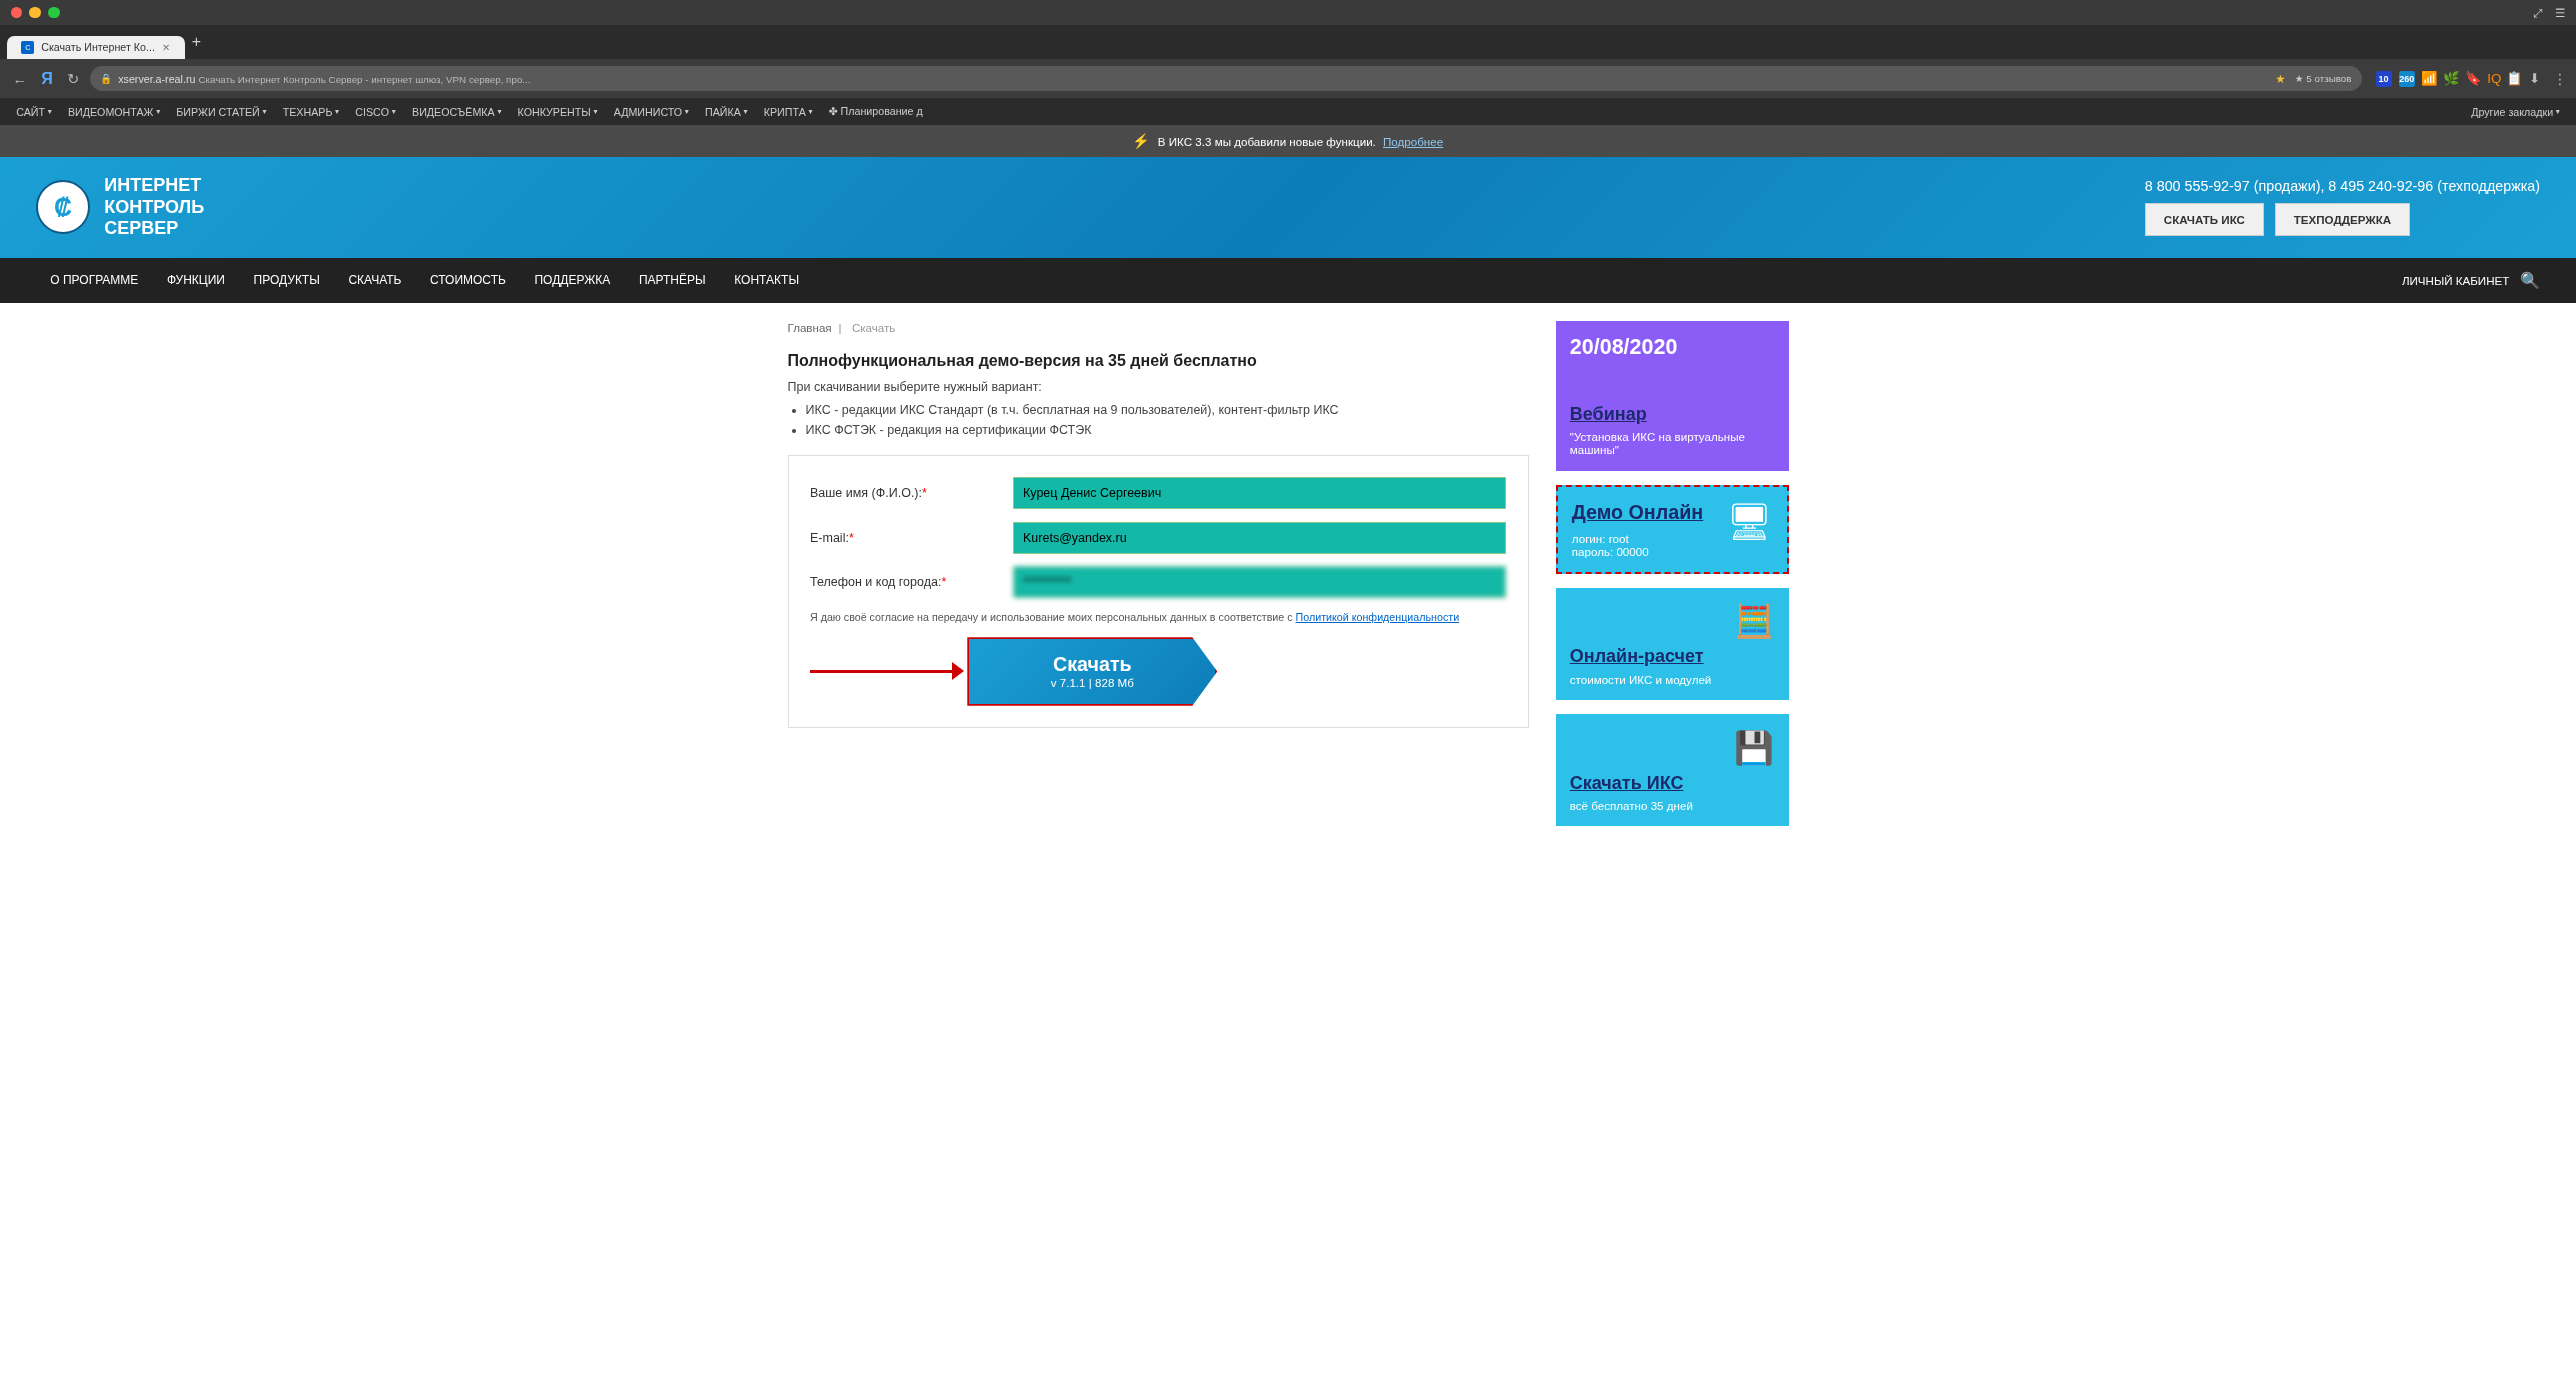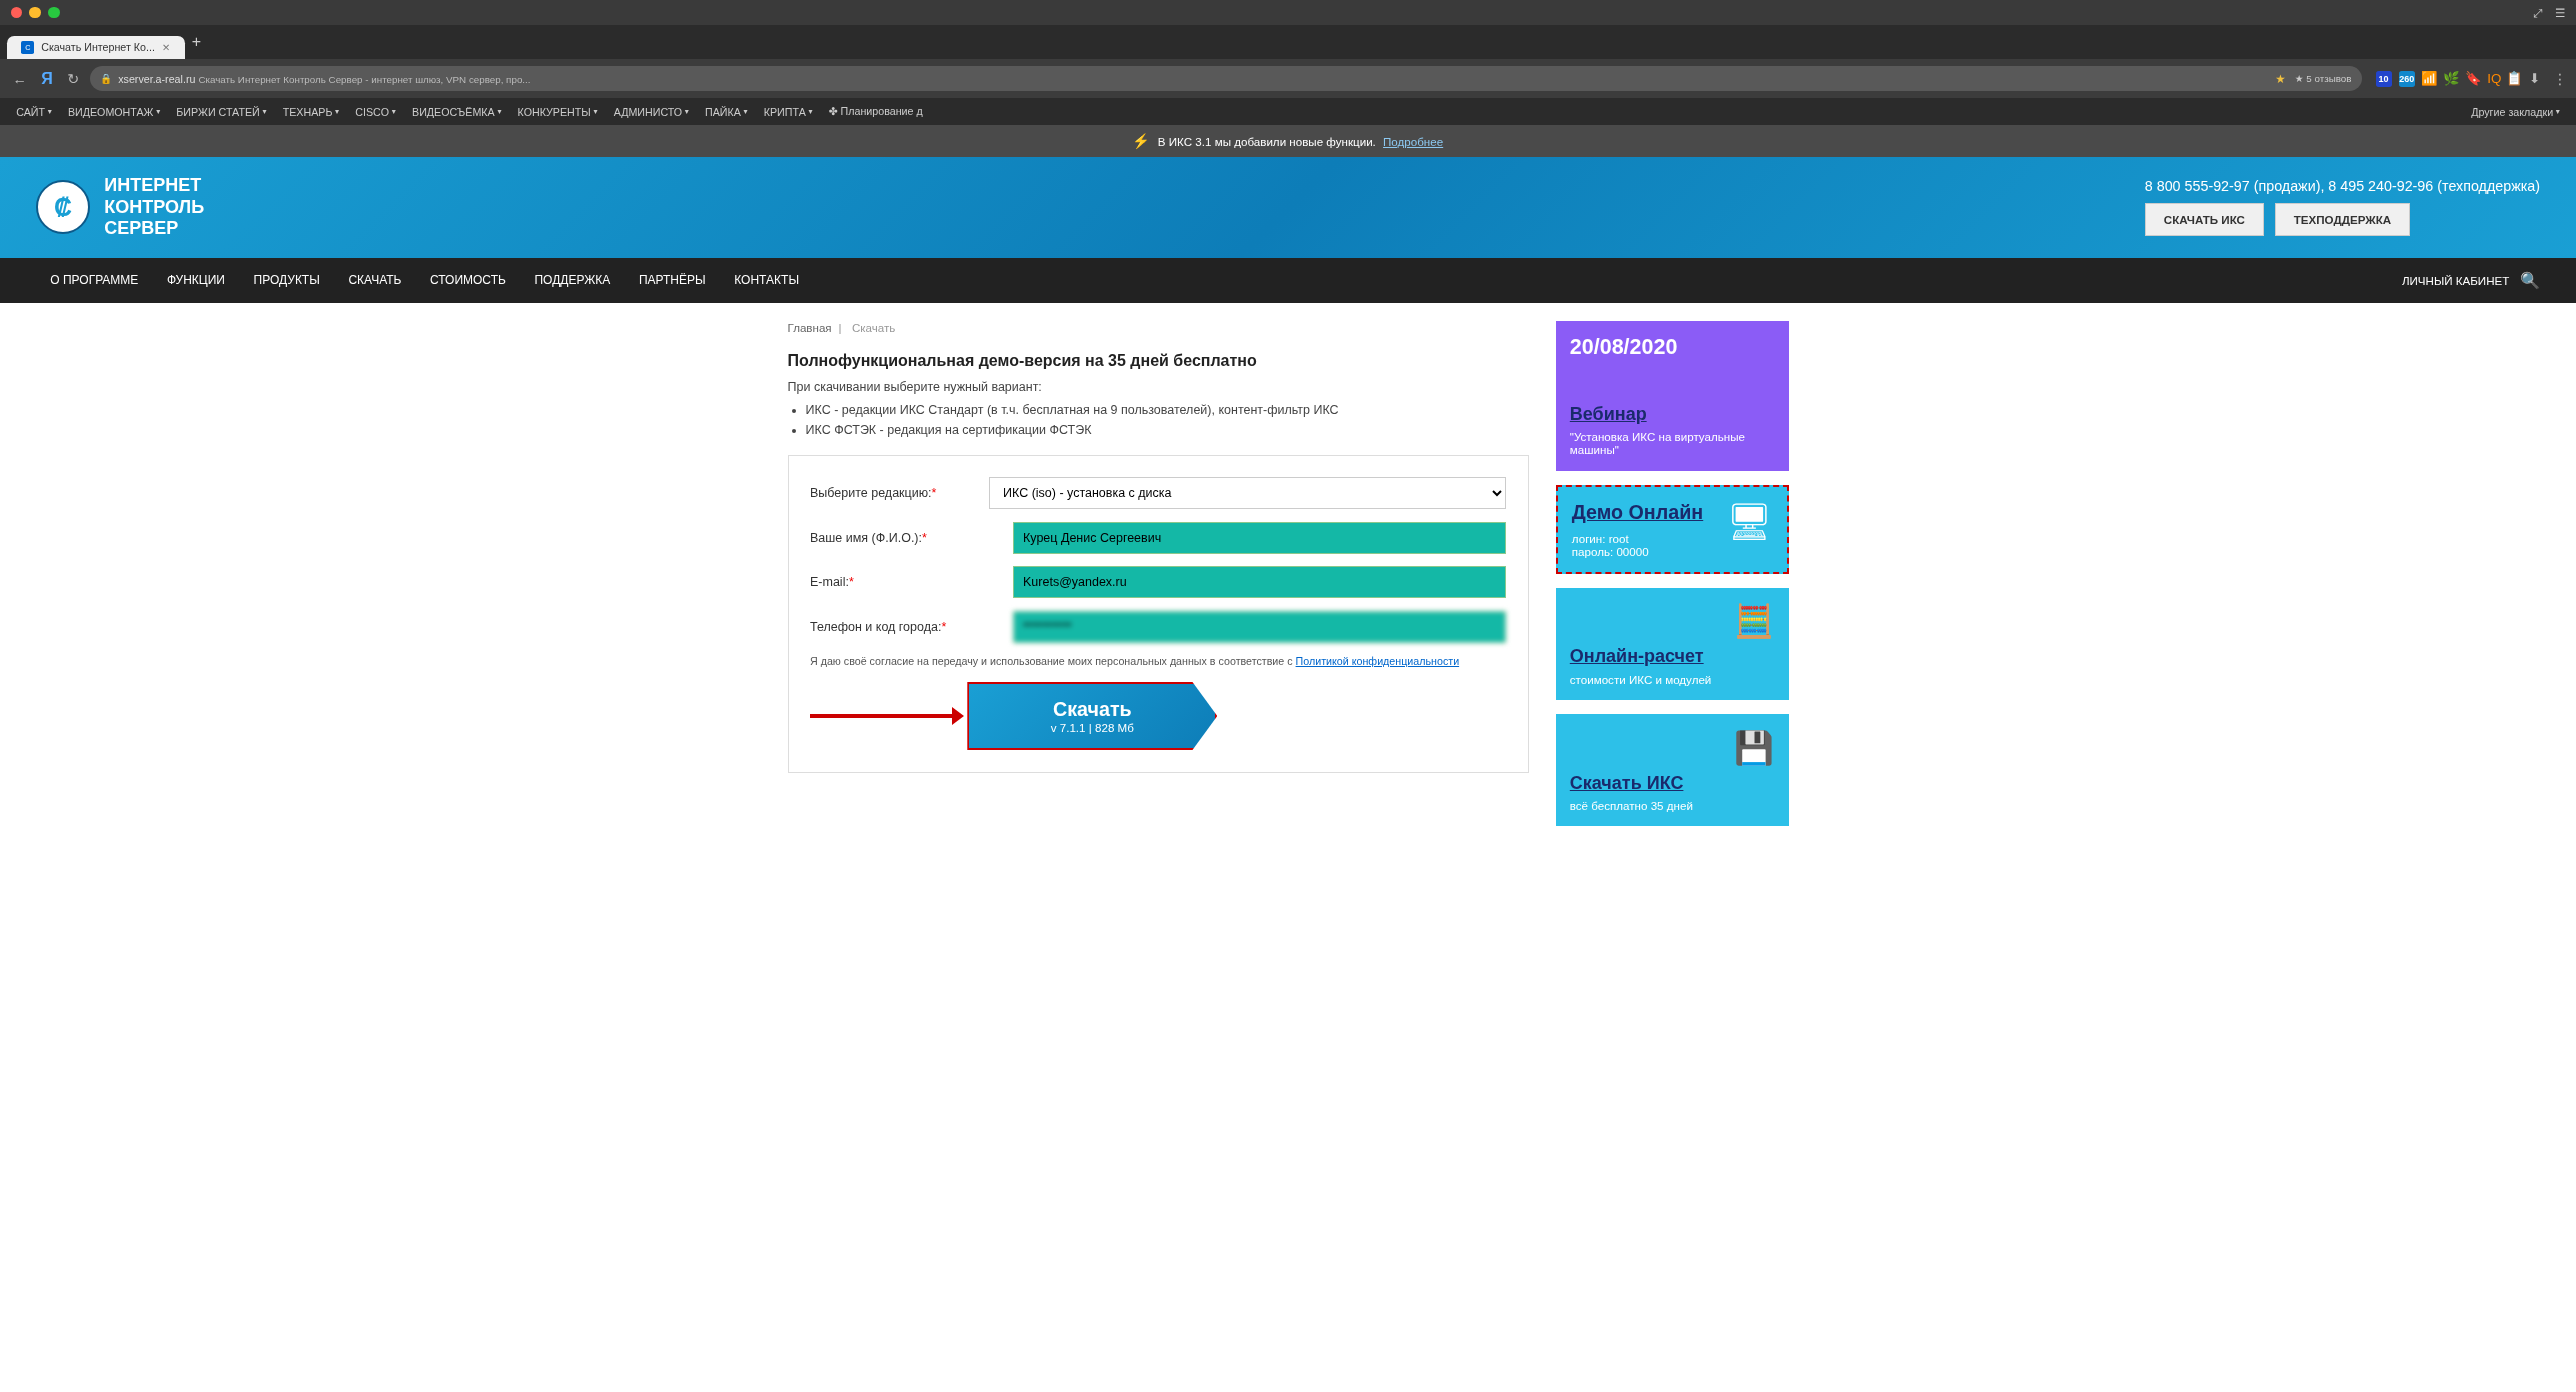--- a/index.html
+++ b/index.html
@@ -324,21 +324,21 @@
   <span class="bm-item">КОНКУРЕНТЫ <span class="bm-arrow">▾</span></span>
   <span class="bm-item">АДМИНИСТО <span class="bm-arrow">▾</span></span>
   <span class="bm-item">ПАЙКА <span class="bm-arrow">▾</span></span>
   <span class="bm-item">КРИПТА <span class="bm-arrow">▾</span></span>
   <span class="bm-item">✤ Планирование д</span>
   <span class="bm-item bm-other">Другие закладки <span class="bm-arrow">▾</span></span>
 </div>
 
 <div class="notification-bar">
   <span class="notif-icon">⚡</span>
-  <span>В ИКС 3.1 мы добавили новые функции.</span>
+  <span>В ИКС 3.3 мы добавили новые функции.</span>
   <span class="notif-link">Подробнее</span>
 </div>
 
 <div class="site-header">
   <div class="logo-area">
     <div class="logo-icon">₡</div>
     <div class="logo-text">
       <div class="line1">ИНТЕРНЕТ</div>
       <div class="line2">КОНТРОЛЬ</div>
       <div class="line3">СЕРВЕР</div>
@@ -382,30 +382,20 @@
       <h2 class="page-subtitle">Полнофункциональная демо-версия на 35 дней бесплатно</h2>
       <p class="page-desc">При скачивании выберите нужный вариант:</p>
 
       <ul class="page-list">
         <li>ИКС - редакции ИКС Стандарт (в т.ч. бесплатная на 9 пользователей), контент-фильтр ИКС</li>
         <li>ИКС ФСТЭК - редакция на сертификации ФСТЭК</li>
       </ul>
 
       <div class="download-form">
 
-        <div class="form-row">
-          <label class="form-label">
-            <span>Выберите редакцию:</span><span class="req">*</span>
-          </label>
-          <select class="form-select">
-            <option>ИКС (iso) - установка с диска</option>
-            <option>ИКС ФСТЭК (iso) - установка с диска</option>
-            <option>ИКС (img) - установка на флешку</option>
-          </select>
-        </div>
 
         <div class="form-row">
           <label class="form-label">
             <span>Ваше имя (Ф.И.О.):</span><span class="req">*</span>
           </label>
           <input type="text" class="form-input filled" value="Курец Денис Сергеевич" style="">
         </div>
 
         <div class="form-row">
           <label class="form-label">

